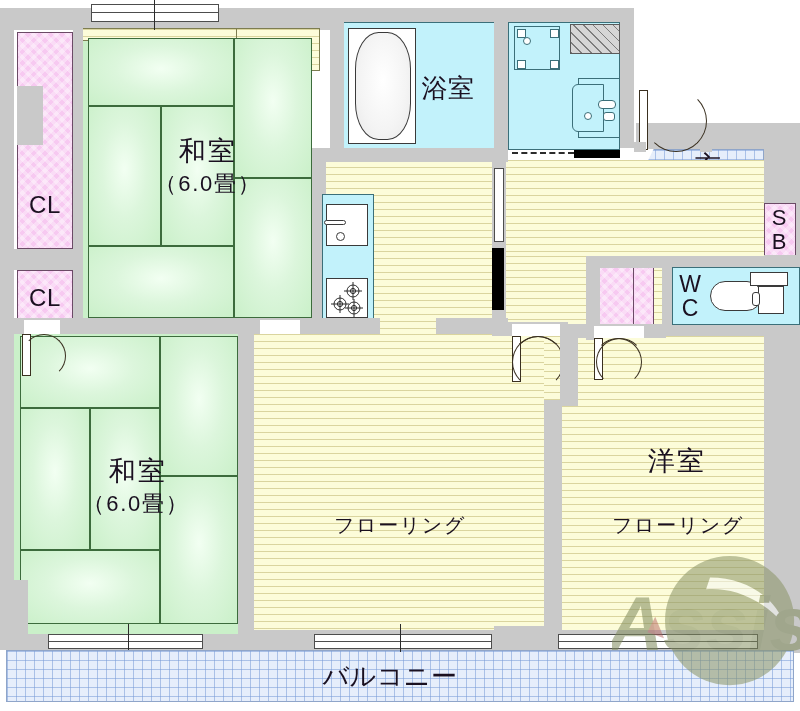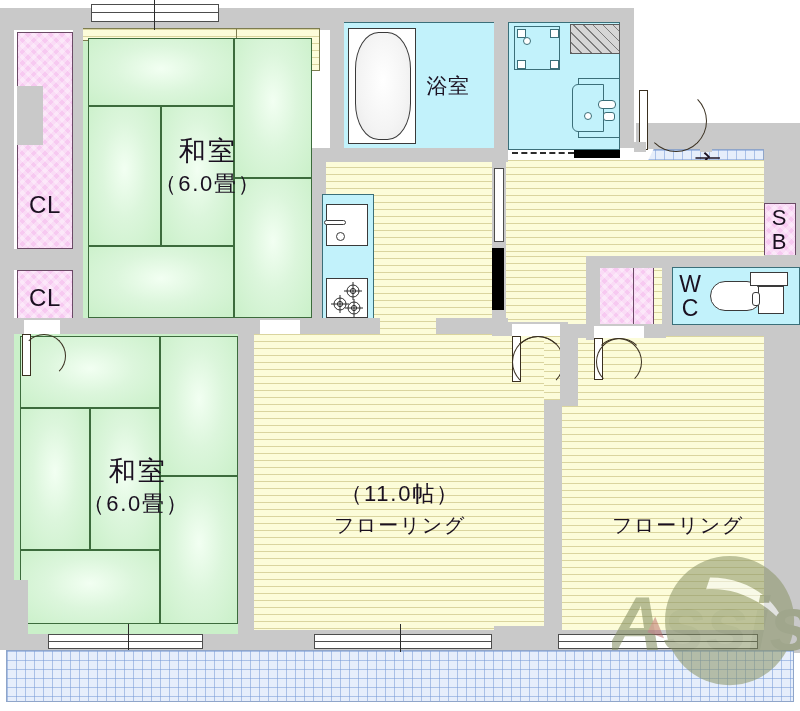--- a/index.html
+++ b/index.html
@@ -69,21 +69,21 @@
     color:#1a1020;
     text-align:center;
     white-space:nowrap;
     line-height:1.12;
     letter-spacing:.08em;
     pointer-events:none;
   }
   .lbl-room{font-size:27px;font-weight:400;}
   .lbl-sub{font-size:22px;}
   .lbl-sub2{font-size:20px;}
-  .lbl-small{font-size:21px;letter-spacing:.02em;}
+  .lbl-small{font-size:26px;letter-spacing:.02em;}
   .lbl-cl{font-size:24px;letter-spacing:.03em;}
   .lbl-vert{
     position:absolute;color:#1a1020;font-size:26px;line-height:1.0;
     text-align:center;width:30px;
   }
 
   
   .arc{position:absolute;border:1.4px solid #3a3020;border-radius:50%;
        background:transparent;}
   .arc-tl{border-right-color:transparent;border-bottom-color:transparent;}
@@ -249,23 +249,23 @@
   <div class="leaf" style="left:652px;top:337px;width:7px;height:40px;"></div>
   <div class="arc arc-tl" style="left:618px;top:337px;width:42px;height:42px;"></div>
 
   <div class="b floor" style="left:254px;top:334px;width:290px;height:296px;"></div>
   <div class="b floor" style="left:318px;top:160px;width:174px;height:174px;"></div>
   <div class="b floor" style="left:492px;top:160px;width:272px;height:96px;"></div>
   <div class="b floor" style="left:492px;top:256px;width:170px;height:80px;"></div>
   <div class="b floor" style="left:560px;top:336px;width:204px;height:294px;"></div>
   <div class="b floor" style="left:544px;top:336px;width:18px;height:72px;"></div>
 
-  <div class="lbl lbl-sub" style="left:320px;top:482px;width:160px;">（11.0帖）</div>
   <div class="lbl lbl-sub2" style="left:308px;top:514px;width:184px;">フローリング</div>
 
+  <div class="lbl lbl-room" style="left:612px;top:446px;width:130px;">洋室</div>
   <div class="lbl lbl-sub2" style="left:586px;top:514px;width:184px;">フローリング</div>
 
   <div class="b wall-nb" style="left:312px;top:160px;width:14px;height:174px;"></div>
   <div class="b wall-nb" style="left:312px;top:148px;width:196px;height:14px;"></div>
   <div class="b wet" style="left:322px;top:194px;width:52px;height:130px;"></div>
   <div class="b sinkbowl" style="left:326px;top:204px;width:42px;height:42px;"></div>
   <div class="fix" style="left:324px;top:220px;width:22px;height:5px;background:#ffffff;border:1px solid #3a3a3a;border-radius:3px;"></div>
   <div class="small-sq oval" style="left:336px;top:232px;width:7px;height:7px;border-color:#3a3a3a;"></div>
   <div class="b sinkbowl" style="left:326px;top:278px;width:42px;height:40px;"></div>
   <svg style="position:absolute;left:326px;top:278px;width:42px;height:40px;" viewBox="0 0 42 40">
@@ -306,20 +306,21 @@
   <div class="b wall-nb" style="left:560px;top:324px;width:106px;height:14px;"></div>
   <div class="b white-nb" style="left:594px;top:326px;width:50px;height:12px;"></div>
   <div class="leaf" style="left:594px;top:338px;width:7px;height:40px;"></div>
   <div class="arc arc-tr" style="left:594px;top:338px;width:46px;height:46px;"></div>
   <div class="arc arc-tl" style="left:596px;top:338px;width:46px;height:46px;"></div>
 
   <div class="b wall-nb" style="left:544px;top:400px;width:18px;height:232px;"></div>
   <div class="b wall-nb" style="left:560px;top:336px;width:18px;height:70px;"></div>
 
   <div class="b tile" style="left:6px;top:650px;width:788px;height:52px;"></div>
+  <div class="lbl lbl-small" style="left:290px;top:662px;width:200px;">バルコニー</div>
 
   <div class="b white" style="left:314px;top:634px;width:178px;height:15px;"></div>
   <div class="b thinline" style="left:314px;top:641px;width:178px;height:1px;"></div>
   <div class="b line" style="left:400px;top:624px;width:1px;height:28px;"></div>
 
   <div class="b white" style="left:558px;top:634px;width:200px;height:15px;"></div>
   <div class="b thinline" style="left:558px;top:641px;width:200px;height:1px;"></div>
 
   <div class="b wall-nb" style="left:494px;top:626px;width:60px;height:24px;"></div>
   <div class="b wall-nb" style="left:206px;top:634px;width:108px;height:16px;"></div>

